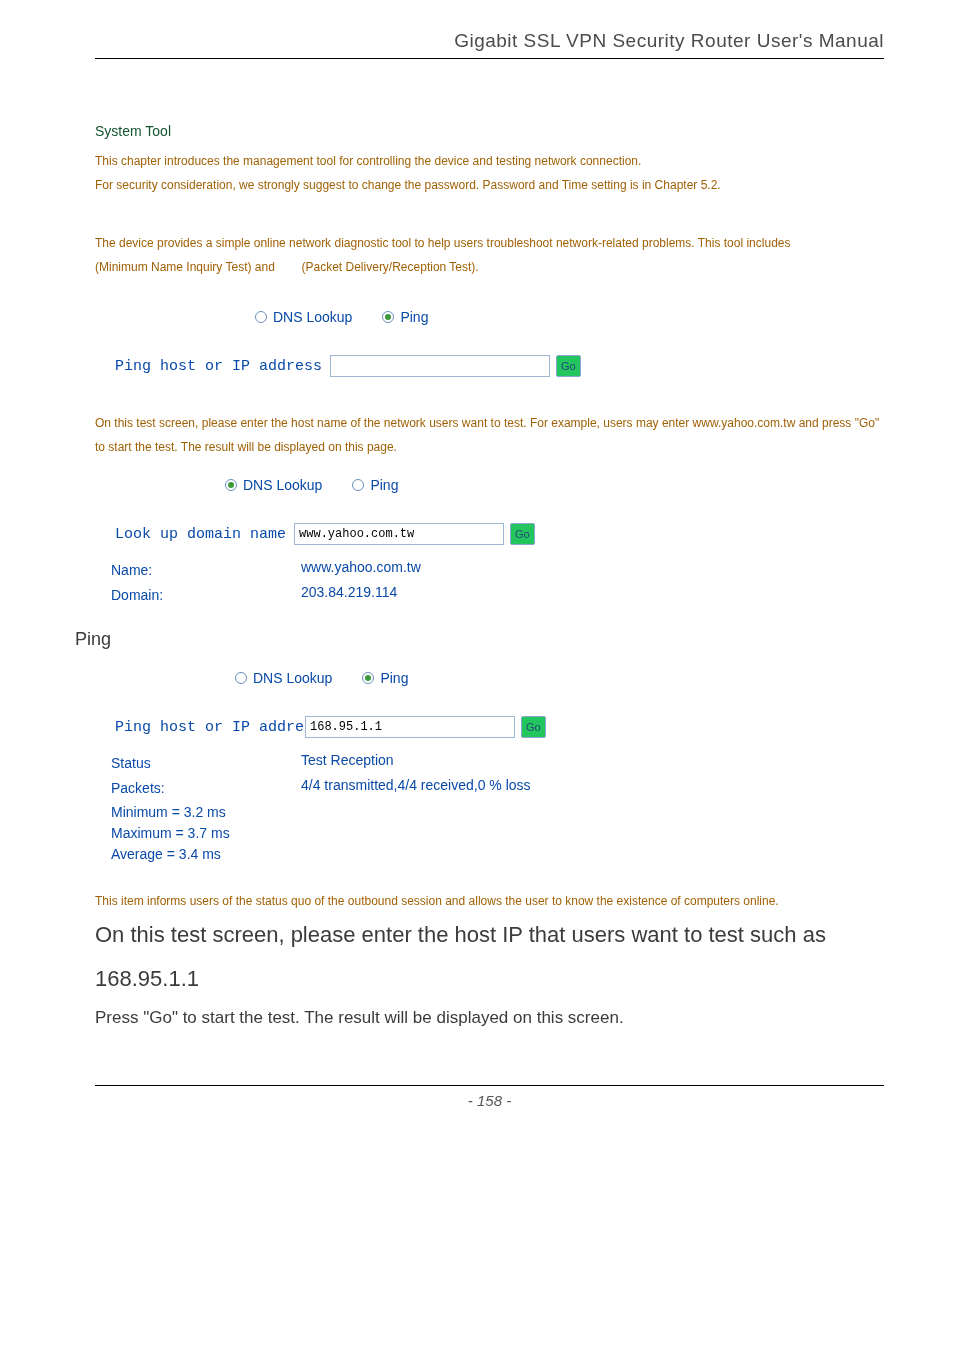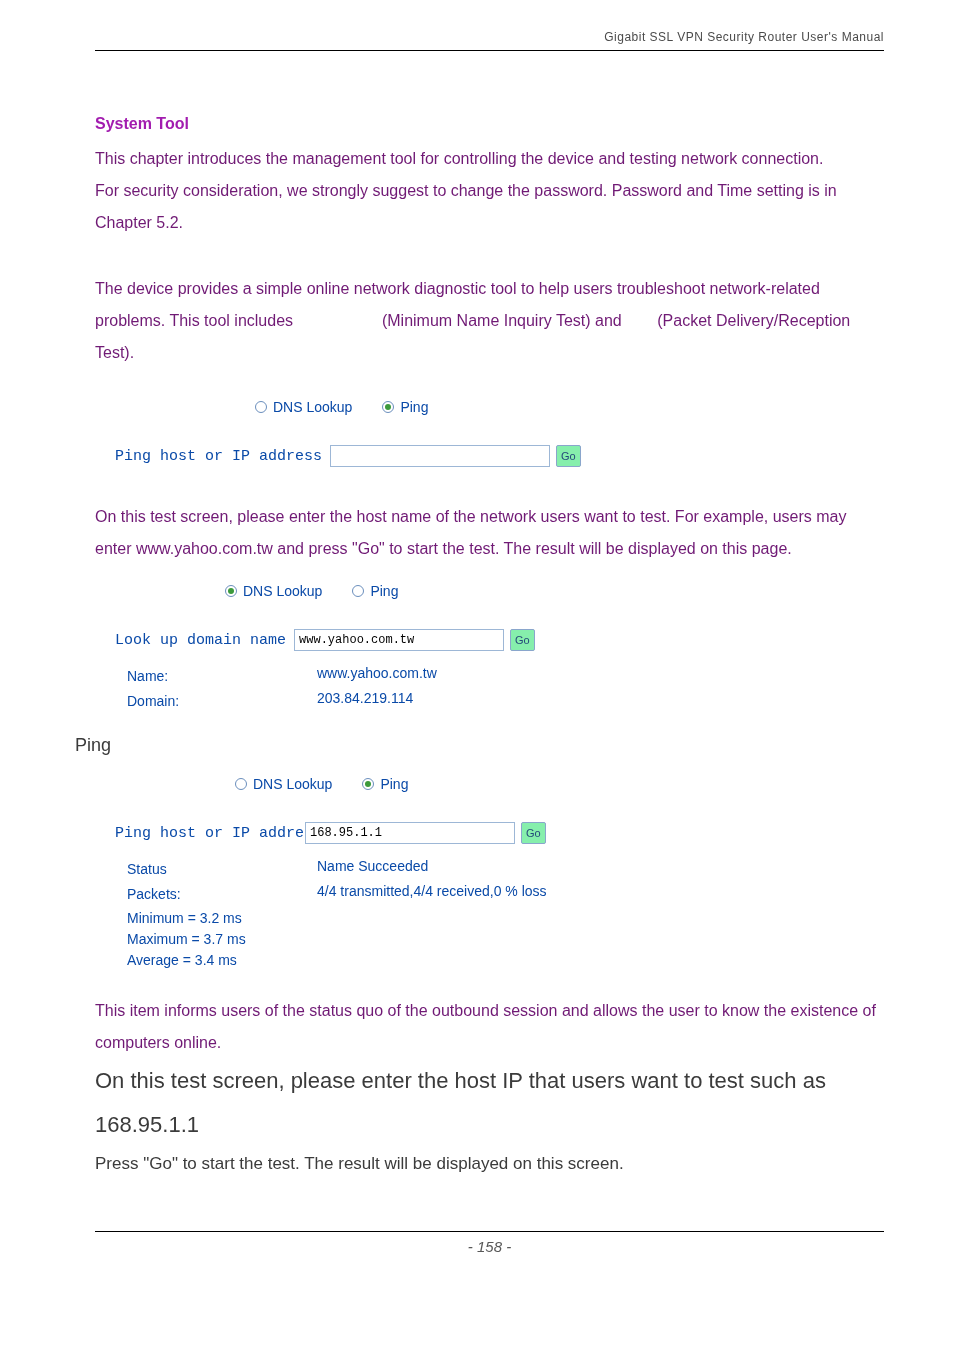--- a/index.html
+++ b/index.html
@@ -9,36 +9,36 @@
       font-family: Arial, Helvetica, sans-serif;
       font-size: 16px;
       color: #555;
     }
     .page {
       padding: 30px 70px 60px 95px;
     }
     .header-text {
       text-align: right;
       color: #4b4b4b;
-      font-size: 12px;
+      font-size: 19px;
       letter-spacing: 0.5px;
       padding-bottom: 6px;
     }
     .rule { height: 1px; background: #000; width: 100%; }
 
     h2.section-title {
-      color: #a21caf;
-      font-size: 16px;
-      font-weight: 700;
+      color: #14532d;
+      font-size: 14px;
+      font-weight: 400;
       margin-top: 64px;
       margin-bottom: 10px;
     }
     p.body {
-      color: #701a75;
-      font-size: 16px;
+      color: #a16207;
+      font-size: 12px;
       line-height: 2.0;
     }
     .mt-para { margin-top: 34px; }
     .mt-sm { margin-top: 24px; }
 
     .form-row {
       display: flex;
       align-items: center;
       margin-top: 30px;
     }
@@ -85,27 +85,27 @@
       width: 220px;
     }
     input.text-field.small { width: 210px; }
     .go-btn {
       height: 22px;
       padding: 0 4px;
       border: 1px solid #8aa6cc;
       border-radius: 2px;
       font-size: 11px;
       color: #254a7a;
-      background: #86efac;
+      background: #22c55e;
       margin-left: 6px;
       cursor: pointer;
       display: inline-flex;
       align-items: center;
     }
-    .kv-block { margin-top: 14px; margin-left: 32px;}
+    .kv-block { margin-top: 14px; margin-left: 16px;}
     .kv-row {
       display: flex;
       align-items: flex-start;
       margin-top: 6px;
     }
     .kv-label {
       color: #0a4aa8;
       font-size: 14px;
       width: 190px;
       flex-shrink: 0;
@@ -232,21 +232,21 @@
 
   <div class="lookup-row" style="margin-top:30px;">
     <span class="label-blue" style="width:182px; display:inline-block;">Ping host or IP address</span>
     <input type="text" class="text-field small" value="168.95.1.1" style="">
     <button class="go-btn">Go</button>
   </div>
 
   <div class="kv-block">
     <div class="kv-row">
       <div class="kv-label">Status</div>
-      <div class="kv-value">Name Succeeded</div>
+      <div class="kv-value">Test Reception</div>
     </div>
     <div class="kv-row">
       <div class="kv-label">Packets:</div>
       <div class="kv-value">4/4 transmitted,4/4 received,0 % loss</div>
     </div>
     <div class="kv-row">
       <div class="kv-value multi-line">
         <div>Minimum = 3.2 ms</div>
         <div>Maximum = 3.7 ms</div>
         <div>Average = 3.4 ms</div>

